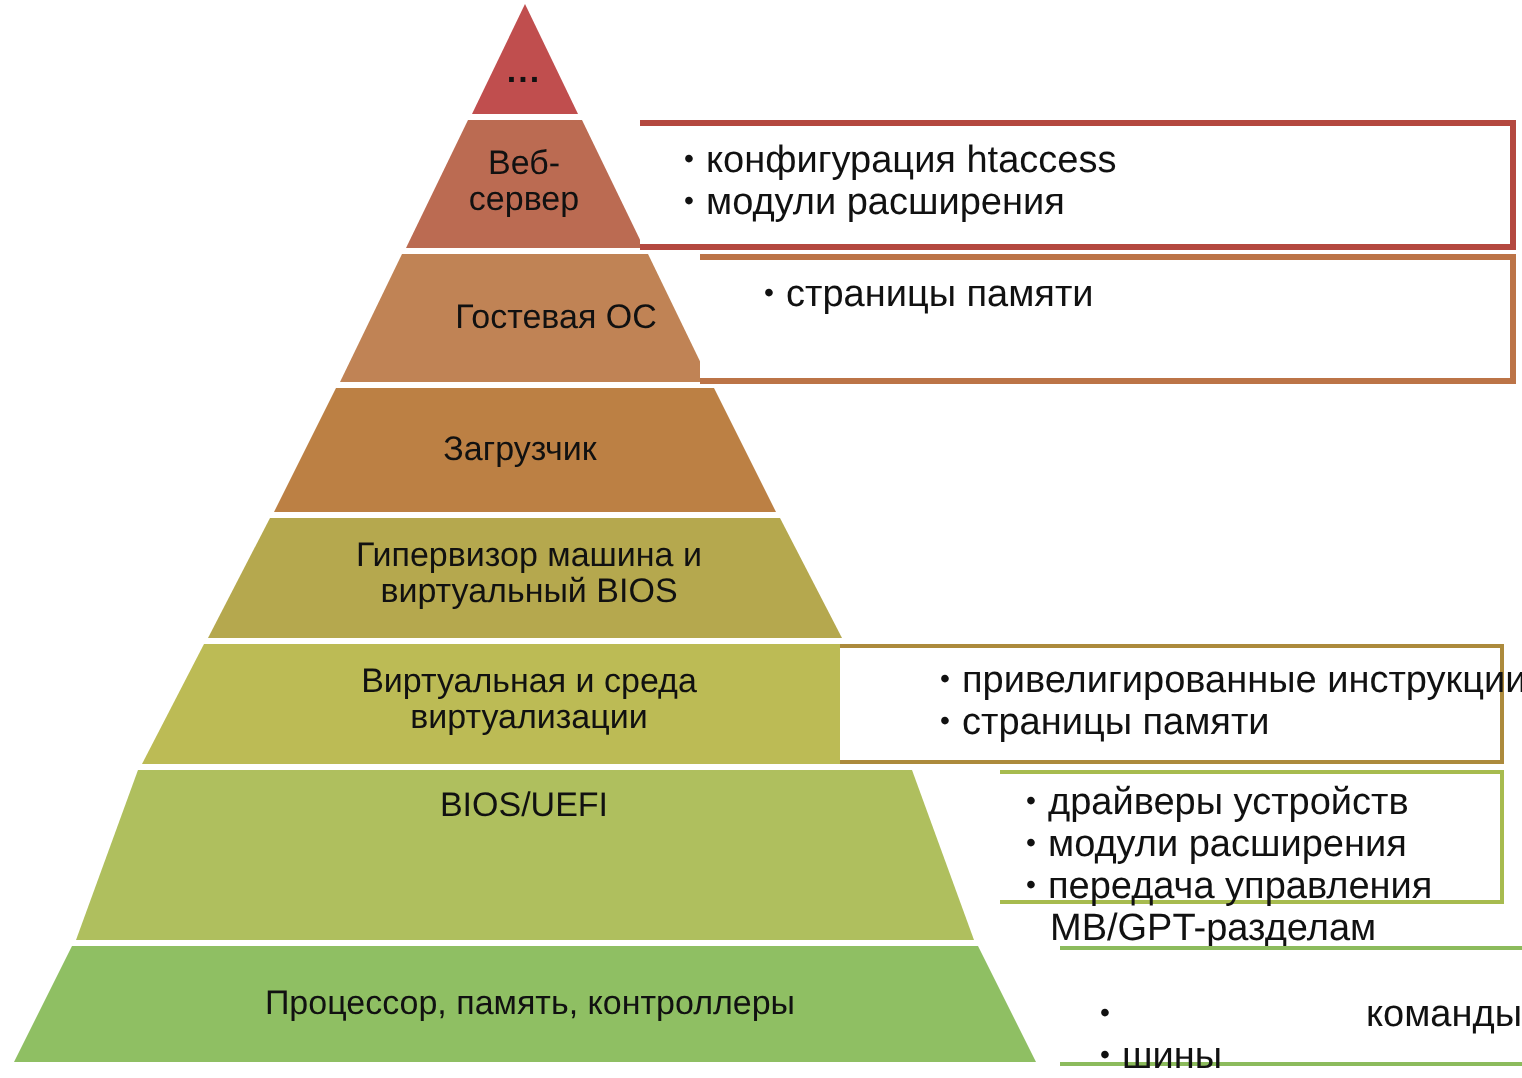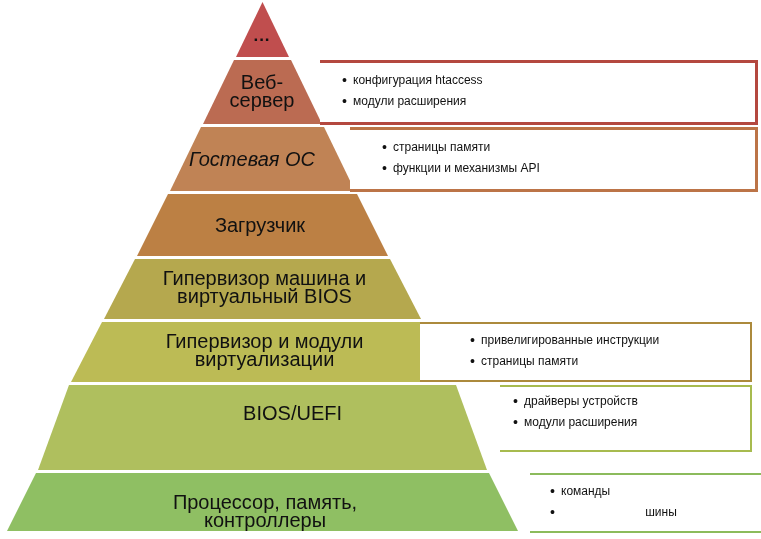--- a/index.html
+++ b/index.html
@@ -11,21 +11,21 @@
     position:relative;
   }
   #stage{position:absolute;left:0;top:0;width:761px;height:539px;}
 
   
   #pyramid-svg{position:absolute;left:0;top:0;width:761px;height:539px;}
   .layer-label{
     position:absolute;
     text-align:center;
     color:#111111;
-    font-size:20px;
+    font-size:17px;
     line-height:18px;
     white-space:pre-line;
     pointer-events:none;
   }
   .layer-label.apex{
     font-size:17px;
     letter-spacing:1px;
     font-weight:700;
   }
 
@@ -37,21 +37,21 @@
     border-style:solid;
     border-left:0;
   }
   .callout ul{
     list-style:none;
     margin:0;
     padding:0;
   }
   .callout li{
     color:#111111;
-    font-size:12px;
+    font-size:19px;
     line-height:21px;
     white-space:nowrap;
     position:relative;
     padding-left:11px;
   }
   .callout li::before{
     content:"\2022";
     position:absolute;
     left:0;
     top:0;
@@ -84,52 +84,49 @@
     <polygon points="69,385 456,385 487,470 38,470" fill="#afbf5e"></polygon>
 
     <polygon points="36,473 489,473 518,531 7,531" fill="#8fbf63"></polygon>
   </svg>
 
   <div class="layer-label apex" style="left:222px;top:27px;width:80px;">...</div>
 
   <div class="layer-label" style="left:207px;top:73px;width:110px;">Веб-
 сервер</div>
 
-  <div class="layer-label" style="left:172px;top:150px;width:160px;font-style:italic;">Гостевая ОС</div>
+  <div class="layer-label" style="left:198px;top:150px;width:160px;">Гостевая ОС</div>
 
   <div class="layer-label" style="left:180px;top:216px;width:160px;">Загрузчик</div>
 
   <div class="layer-label" style="left:152px;top:269px;width:225px;">Гипервизор машина и
 виртуальный BIOS</div>
 
-  <div class="layer-label" style="left:152px;top:332px;width:225px;">Гипервизор и модули
+  <div class="layer-label" style="left:152px;top:332px;width:225px;">Виртуальная и среда
 виртуализации</div>
 
-  <div class="layer-label" style="left:182px;top:404px;width:160px;text-align:right;">BIOS/UEFI</div>
+  <div class="layer-label" style="left:182px;top:394px;width:160px;">BIOS/UEFI</div>
 
   <div class="layer-label" style="left:115px;top:493px;width:300px;">Процессор, память, контроллеры</div>
 
   <div class="callout" id="c1" style="left: 320px; top: 60px; width: 438px; height: 65px; border-width: 3px; border-color: rgb(180, 72, 63);">
     <ul>
       <li style="margin-top:7px;margin-left:22px;">
         <span>конфигурация htaccess</span>
       </li>
       <li style="margin-left:22px;">
         <span>модули расширения</span>
       </li>
     </ul>
   </div>
 
   <div class="callout" id="c2" style="left: 350px; top: 127px; width: 408px; height: 65px; border-width: 3px; border-color: rgb(188, 116, 71);">
     <ul>
       <li style="margin-top:7px;margin-left:32px;">
         <span>страницы памяти</span>
-      </li>
-      <li style="margin-left:32px;">
-        <span>функции и механизмы API</span>
       </li>
     </ul>
   </div>
 
   <div class="callout" id="c3" style="left: 420px; top: 322px; width: 332px; height: 60px; border-width: 2.5px; border-color: rgb(172, 138, 60);">
     <ul>
       <li style="margin-top:6px;margin-left:50px;">
         <span>привелигированные инструкции</span>
       </li>
       <li style="margin-left:50px;">
@@ -139,27 +136,31 @@
   </div>
 
   <div class="callout" id="c4" style="left: 500px; top: 385px; width: 252px; height: 67px; border-width: 2.5px; border-color: rgb(167, 187, 79);">
     <ul>
       <li style="margin-top:4px;margin-left:13px;">
         <span>драйверы устройств</span>
       </li>
       <li style="margin-left:13px;">
         <span>модули расширения</span>
       </li>
+      <li style="margin-left:13px;">
+        <span>передача управления</span>
+        <span class="cont">MB/GPT-разделам</span>
+      </li>
     </ul>
   </div>
 
   <div class="callout" id="c5" style="left: 530px; top: 473px; width: 231px; height: 60px; border-width: 2.5px 0px 2.5px 2.5px; border-right-style: initial; border-color: rgb(140, 187, 92);">
     <ul>
-      <li style="margin-top:6px;margin-left:20px;">
+      <li style="margin-top:22px;margin-left:20px;text-align:right;">
         <span>команды</span>
       </li>
-      <li style="margin-left:20px;text-align:center;">
+      <li style="margin-left:20px;">
         <span>шины</span>
       </li>
     </ul>
   </div>
 
 </div>
 
 </body></html>

